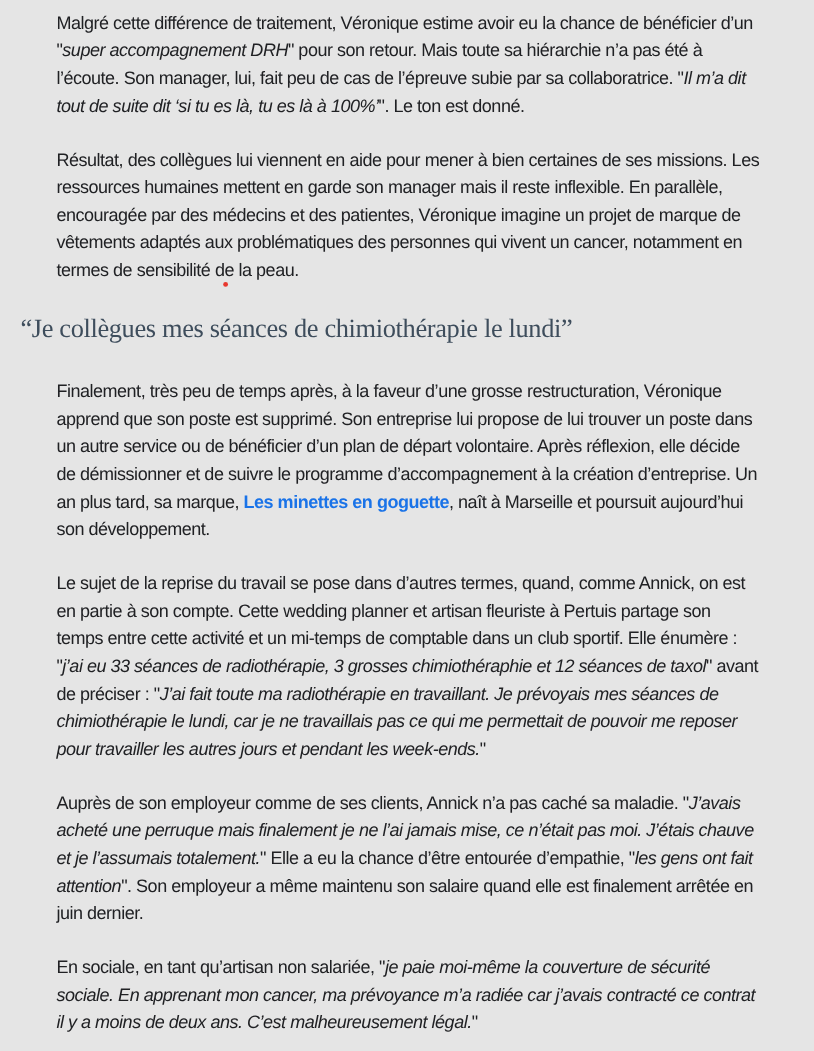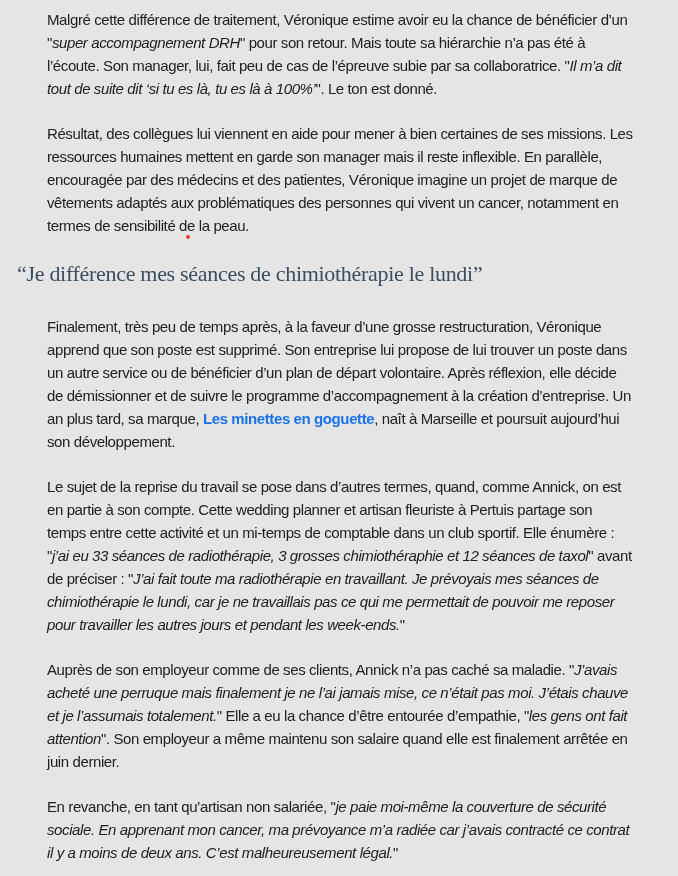--- a/index.html
+++ b/index.html
@@ -49,22 +49,22 @@
 </style>
 </head>
 <body>
 
 <div class="page" style="background: #e5e5e5;">
   <div class="content">
     <div id="before-heading">
         <p class="article-p" style="color: rgb(32, 33, 36);"><span class="q-normal">Malgré cette différence de traitement, Véronique estime avoir eu la chance de bénéficier d’un "</span><span class="q-italic">super accompagnement DRH</span><span class="q-normal">" pour son retour. Mais toute sa hiérarchie n’a pas été à l’écoute. Son manager, lui, fait peu de cas de l’épreuve subie par sa collaboratrice. "</span><span class="q-italic">Il m’a dit tout de suite dit ‘si tu es là, tu es là à 100%’</span><span class="q-normal">". Le ton est donné.</span></p>
         <p class="article-p" style="color: rgb(32, 33, 36);"><span class="q-normal">Résultat, des collègues lui viennent en aide pour mener à bien certaines de ses missions. Les ressources humaines mettent en garde son manager mais il reste inflexible. En parallèle, encouragée par des médecins et des patientes, Véronique imagine un projet de marque de vêtements adaptés aux problématiques des personnes qui vivent un cancer, notamment en termes de sensibilité de la peau.</span></p>
       </div>
-    <h2 class="section-heading" style="color: rgb(62, 77, 92);">“Je différence mes séances de chimiothérapie le lundi”</h2>
+    <h2 class="section-heading" style="color: rgb(62, 77, 92);">“Je collègues mes séances de chimiothérapie le lundi”</h2>
     <div id="after-heading">
         <p class="article-p" style="color: rgb(32, 33, 36);"><span class="q-normal">Finalement, très peu de temps après, à la faveur d’une grosse restructuration, Véronique apprend que son poste est supprimé. Son entreprise lui propose de lui trouver un poste dans un autre service ou de bénéficier d’un plan de départ volontaire. Après réflexion, elle décide de démissionner et de suivre le programme d’accompagnement à la création d’entreprise. Un an plus tard, sa marque, </span><a class="inline-link" href="#" style="color: rgb(26, 115, 232);">Les minettes en goguette</a><span class="q-normal">, naît à Marseille et poursuit aujourd’hui son développement.</span></p>
         <p class="article-p" style="color: rgb(32, 33, 36);"><span class="q-normal">Le sujet de la reprise du travail se pose dans d’autres termes, quand, comme Annick, on est en partie à son compte. Cette wedding planner et artisan fleuriste à Pertuis partage son temps entre cette activité et un mi-temps de comptable dans un club sportif. Elle énumère : "</span><span class="q-italic">j’ai eu 33 séances de radiothérapie, 3 grosses chimiothéraphie et 12 séances de taxol</span><span class="q-normal">" avant de préciser : "</span><span class="q-italic">J’ai fait toute ma radiothérapie en travaillant. Je prévoyais mes séances de chimiothérapie le lundi, car je ne travaillais pas ce qui me permettait de pouvoir me reposer pour travailler les autres jours et pendant les week-ends.</span><span class="q-normal">"</span></p>
         <p class="article-p" style="color: rgb(32, 33, 36);"><span class="q-normal">Auprès de son employeur comme de ses clients, Annick n’a pas caché sa maladie. "</span><span class="q-italic">J’avais acheté une perruque mais finalement je ne l’ai jamais mise, ce n’était pas moi. J’étais chauve et je l’assumais totalement.</span><span class="q-normal">" Elle a eu la chance d’être entourée d’empathie, "</span><span class="q-italic">les gens ont fait attention</span><span class="q-normal">". Son employeur a même maintenu son salaire quand elle est finalement arrêtée en juin dernier.</span></p>
-        <p class="article-p" style="color: rgb(32, 33, 36);"><span class="q-normal">En revanche, en tant qu’artisan non salariée, "</span><span class="q-italic">je paie moi-même la couverture de sécurité sociale. En apprenant mon cancer, ma prévoyance m’a radiée car j’avais contracté ce contrat il y a moins de deux ans. C’est malheureusement légal.</span><span class="q-normal">"</span></p>
+        <p class="article-p" style="color: rgb(32, 33, 36);"><span class="q-normal">En sociale, en tant qu’artisan non salariée, "</span><span class="q-italic">je paie moi-même la couverture de sécurité sociale. En apprenant mon cancer, ma prévoyance m’a radiée car j’avais contracté ce contrat il y a moins de deux ans. C’est malheureusement légal.</span><span class="q-normal">"</span></p>
       </div>
   </div>
   <div id="red-dot" class="red-dot" style="background: rgb(232, 55, 46); display: block;"></div>
 </div>
 
 </body></html>

